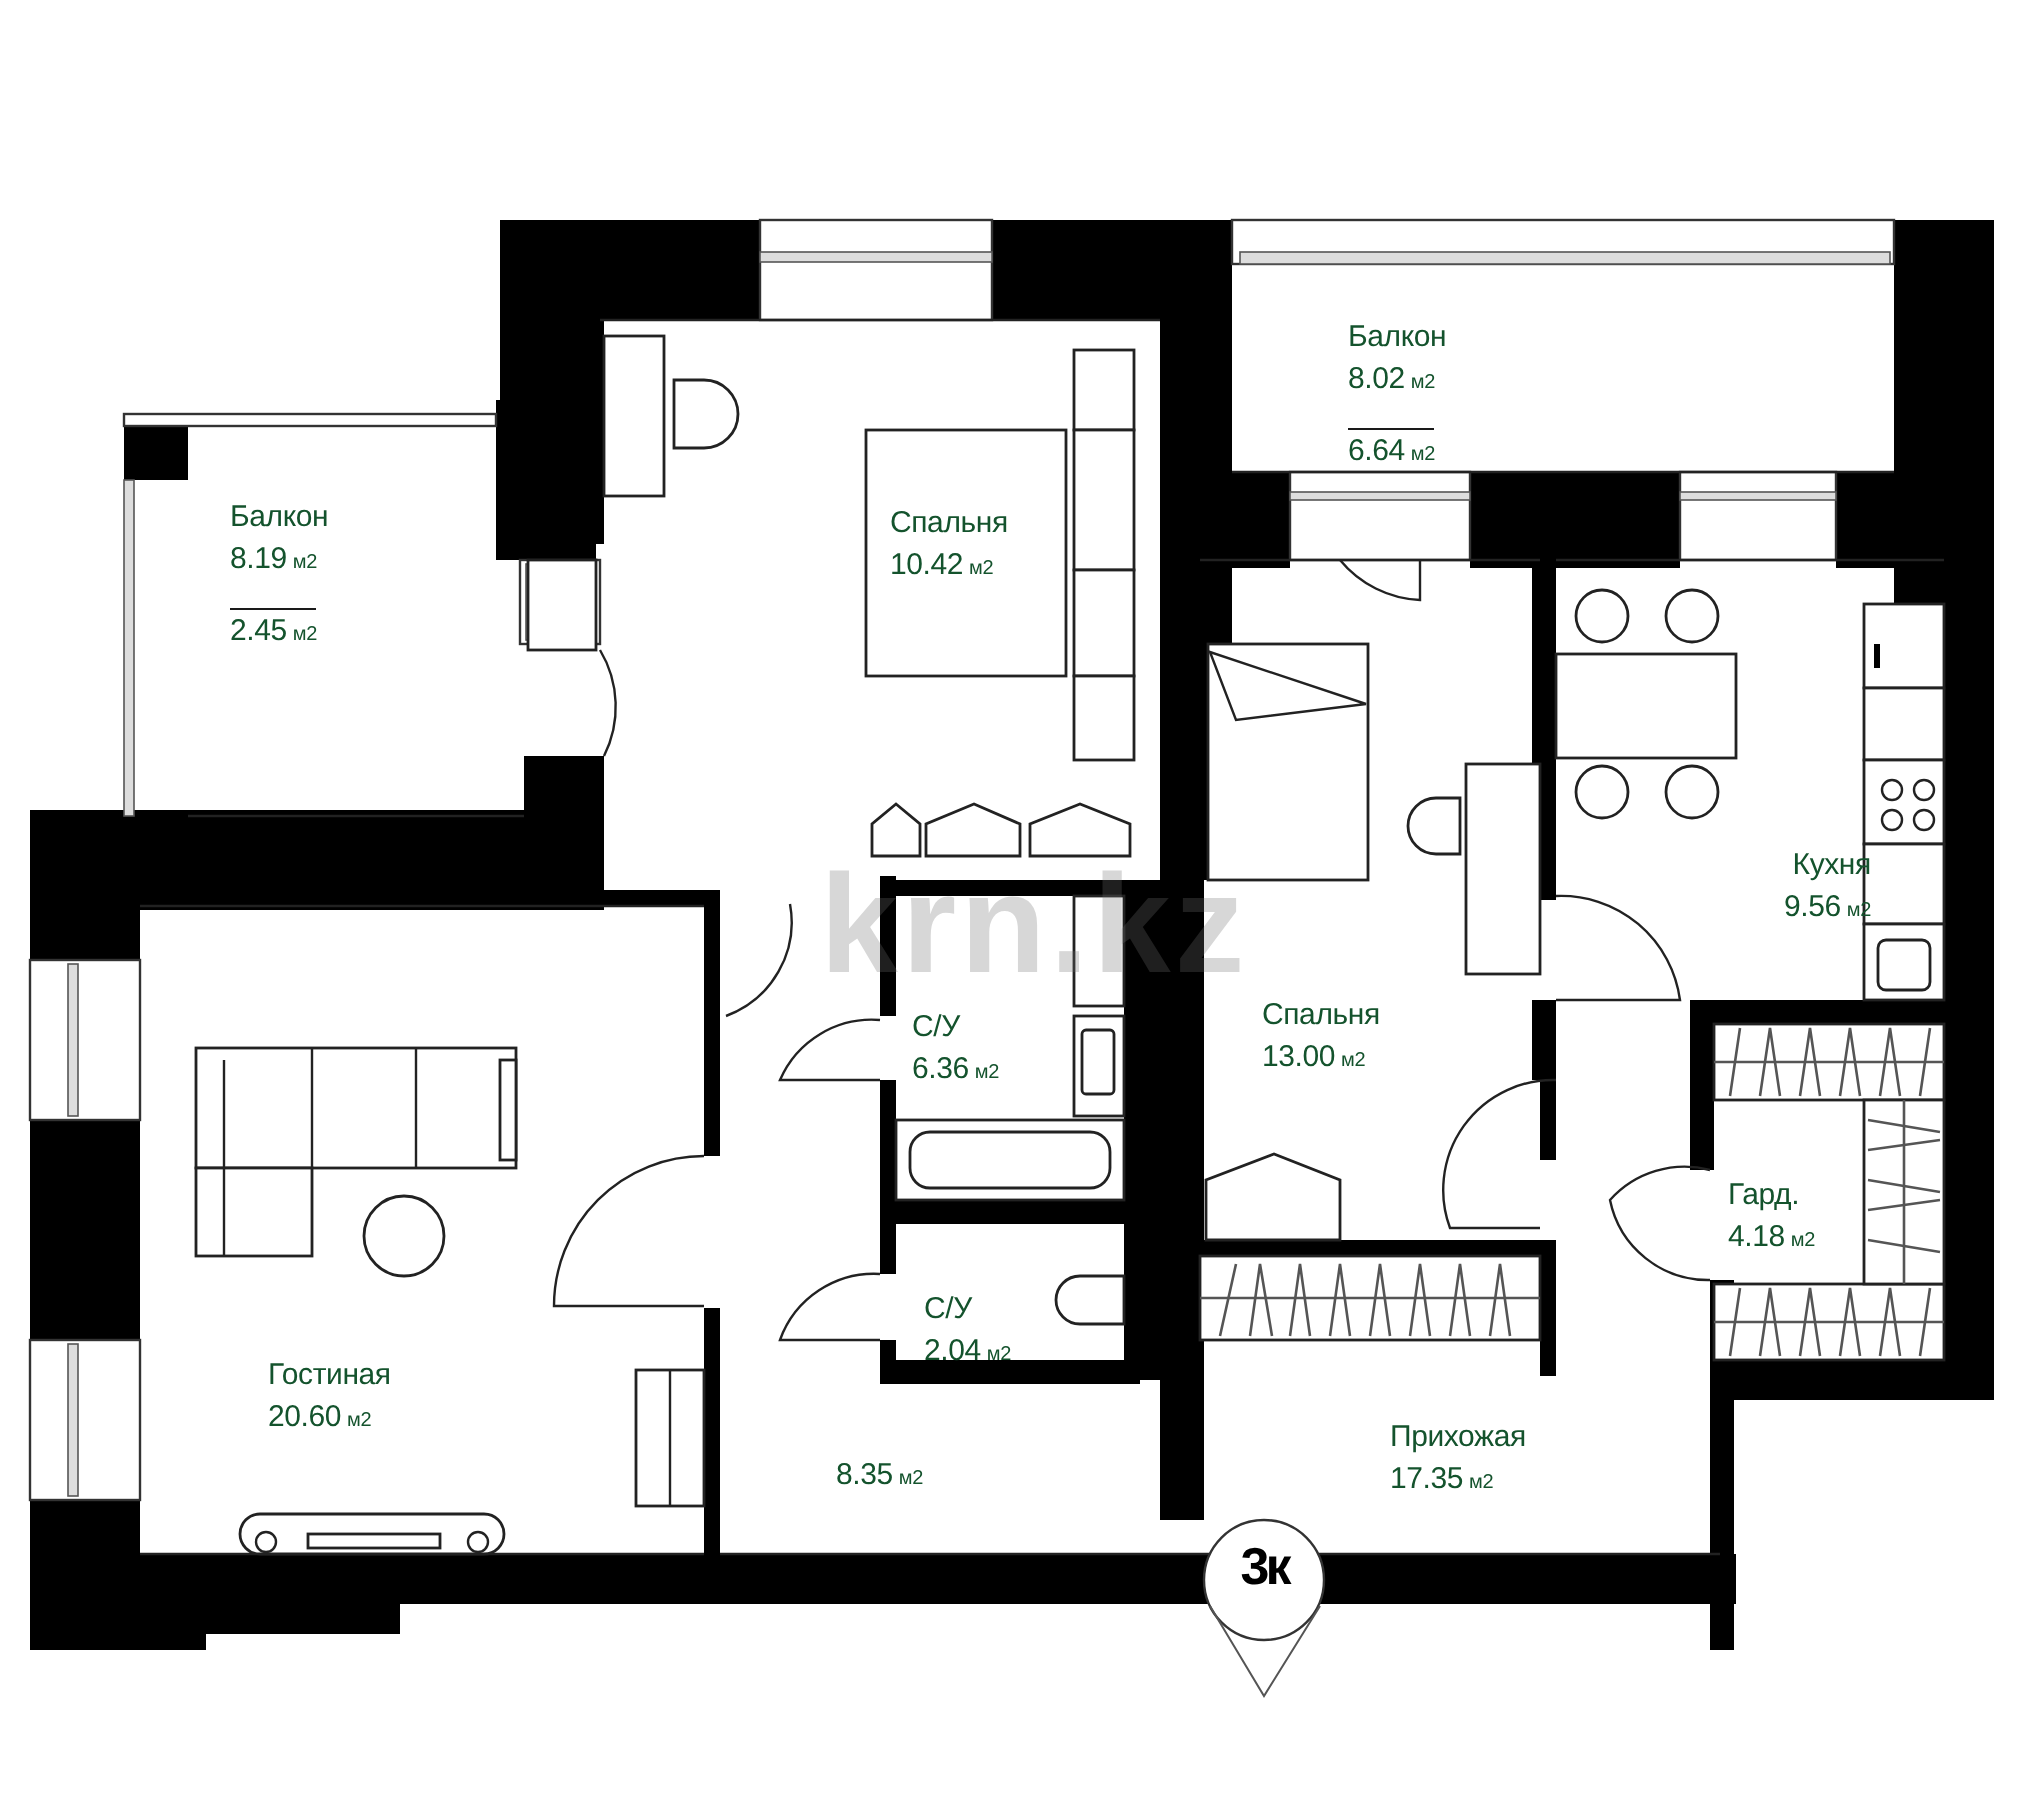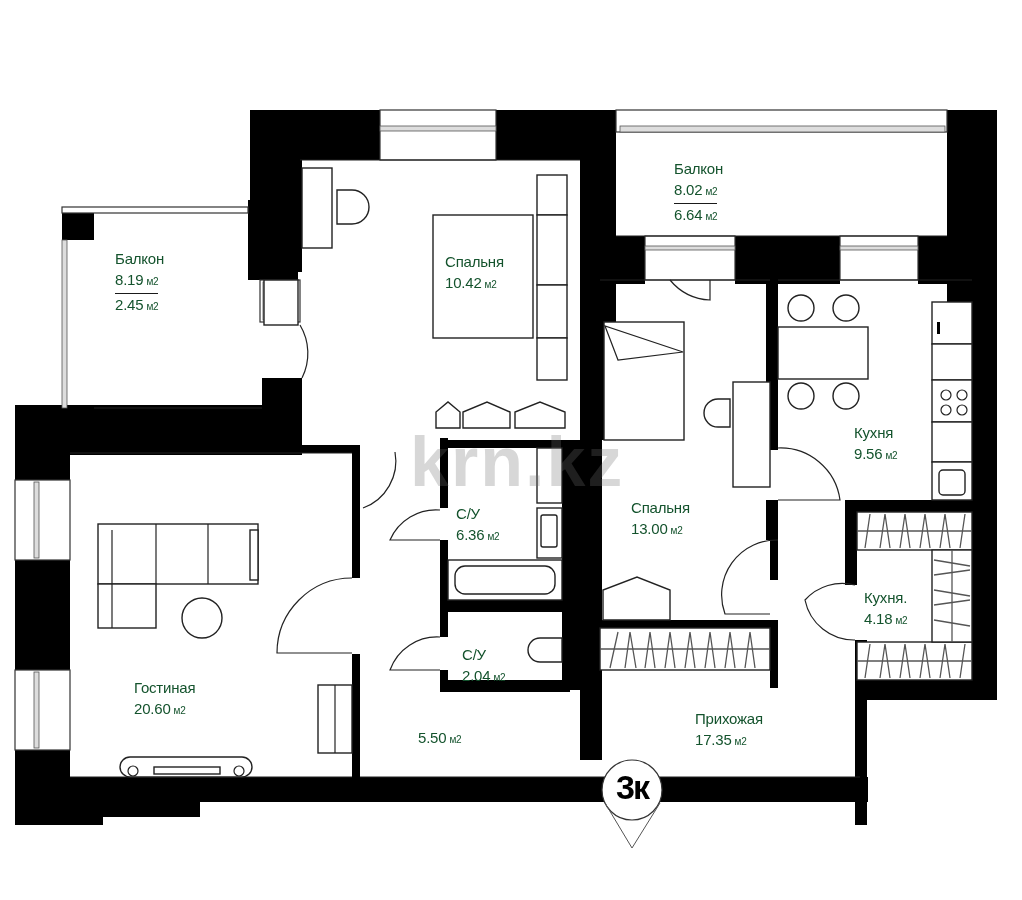--- a/index.html
+++ b/index.html
@@ -7,23 +7,23 @@
     #plan { position: absolute; left: 0; top: 0; width: 1022px; height: 900px; }
     .wall { fill: #000; }
     .thin2 { fill: none; stroke: #222; stroke-width: 1.2; }
     .win { fill: #fff; stroke: #333; stroke-width: 1.2; }
     .wininner { fill: #ddd; stroke: #555; stroke-width: 0.8; }
     .door { fill: none; stroke: #222; stroke-width: 1.2; }
     .furn { fill: #fff; stroke: #222; stroke-width: 1.4; }
     .hatch { stroke: #555; stroke-width: 1.3; fill: none; }
     .label { position: absolute; font-size: 15px; color: #14532d; line-height: 21px; white-space: nowrap; letter-spacing: -0.2px; }
     .label .unit { font-size: 10px; margin-left: 3px; }
-    .label .ul { border-bottom: 1px solid #1a1a1a; display: inline-block; padding-bottom: 1px; }
+    .label .ul { border-bottom: 1px solid #1a1a1a; display: inline-block; padding-bottom: 12px; }
     .watermark { position: absolute; left: 410px; top: 422px; font-size: 70px; font-weight: bold; color: rgba(110,110,110,0.28); letter-spacing: 2px; font-family: "Liberation Sans", sans-serif; }
-    .badge-text { position: absolute; left: 600px; top: 768px; width: 64px; text-align: center; font-size: 34px; font-weight: bold; color: #000; letter-spacing: -2px; }
+    .badge-text { position: absolute; left: 600px; top: 768px; width: 64px; text-align: center; font-size: 26px; font-weight: bold; color: #000; letter-spacing: -2px; }
   </style>
 </head>
 <body>
 
 <svg id="plan" viewBox="0 0 1022 900" xmlns="http://www.w3.org/2000/svg">
 
   <g>
 
     <rect class="wall" x="250" y="110" width="130" height="50"></rect>
     <rect class="wall" x="250" y="110" width="52" height="162"></rect>
@@ -227,50 +227,50 @@
   <div>Спальня</div>
   <div><span>10.42</span><span class="unit">м2</span></div>
 </div>
 
 <div class="label" style="left:674px; top:158px;">
   <div>Балкон</div>
   <div class="ul"><span>8.02</span><span class="unit">м2</span></div>
   <div><span>6.64</span><span class="unit">м2</span></div>
 </div>
 
-<div class="label" style="left:854px; top:422px; text-align:left;">
+<div class="label" style="left:892px; top:422px; text-align:right;">
   <div>Кухня</div>
   <div><span>9.56</span><span class="unit">м2</span></div>
 </div>
 
 <div class="label" style="left:456px; top:503px;">
   <div>С/У</div>
   <div><span>6.36</span><span class="unit">м2</span></div>
 </div>
 
 <div class="label" style="left:631px; top:497px;">
   <div>Спальня</div>
   <div><span>13.00</span><span class="unit">м2</span></div>
 </div>
 
 <div class="label" style="left:864px; top:587px;">
-  <div>Кухня.</div>
+  <div>Гард.</div>
   <div><span>4.18</span><span class="unit">м2</span></div>
 </div>
 
 <div class="label" style="left:462px; top:644px;">
   <div>С/У</div>
   <div><span>2.04</span><span class="unit">м2</span></div>
 </div>
 
 <div class="label" style="left:134px; top:677px;">
   <div>Гостиная</div>
   <div><span>20.60</span><span class="unit">м2</span></div>
 </div>
 
 <div class="label" style="left:418px; top:727px;">
-  <div><span>5.50</span><span class="unit">м2</span></div>
+  <div><span>8.35</span><span class="unit">м2</span></div>
 </div>
 
 <div class="label" style="left:695px; top:708px;">
   <div>Прихожая</div>
   <div><span>17.35</span><span class="unit">м2</span></div>
 </div>
 
 </body></html>

